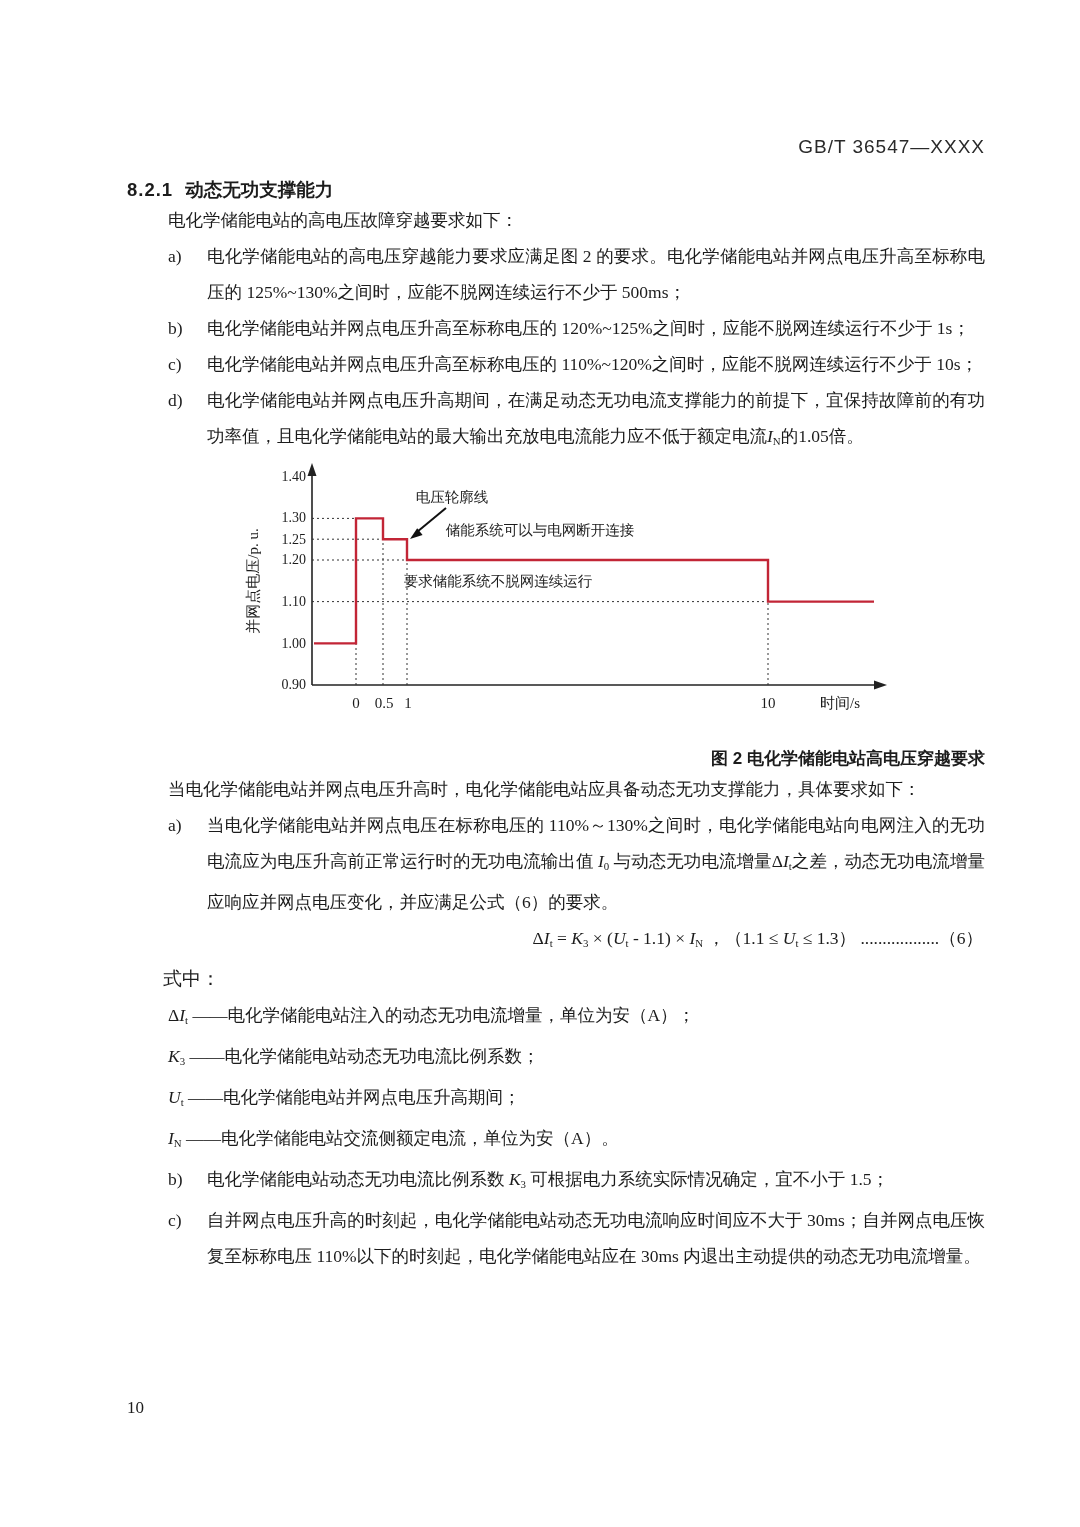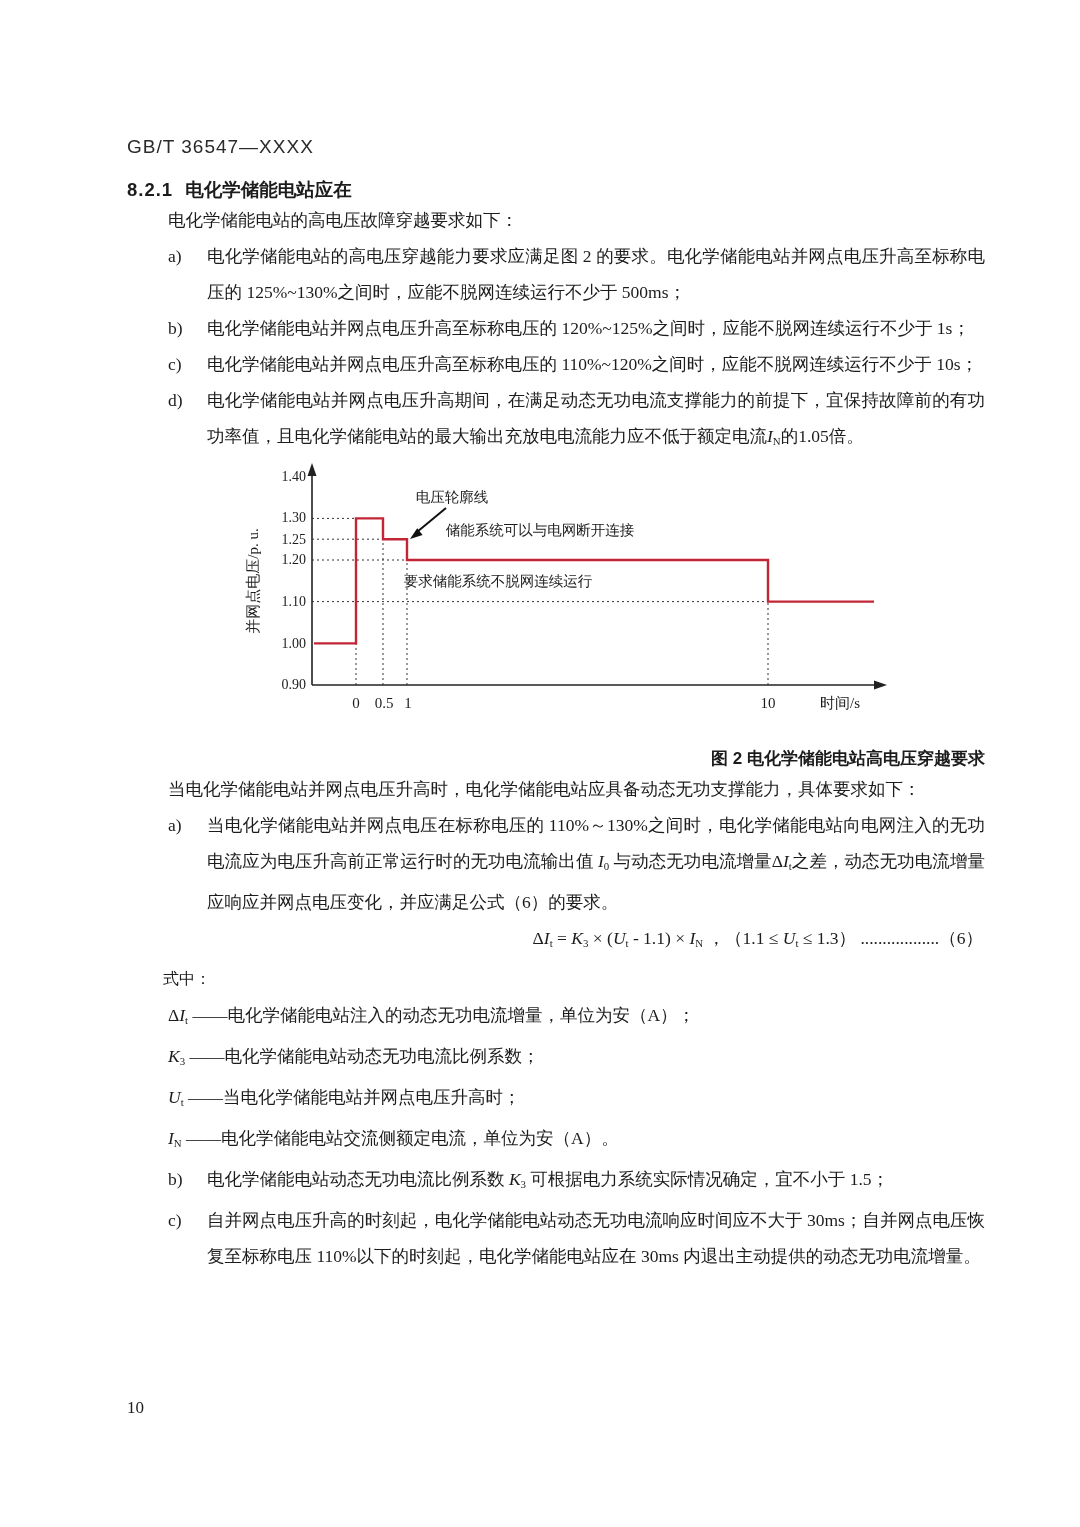--- a/index.html
+++ b/index.html
@@ -11,20 +11,21 @@
     color:#1c1c1c;
     overflow:hidden;
   }
   .content { position:absolute; left:127px; right:95px; top:0; }
 
   .doc-code {
     margin-top:136px;
     font-family:"Liberation Sans","DejaVu Sans",sans-serif;
     font-size:19px; line-height:22px; letter-spacing:1px;
     color:#2a2a2a;
+    text-align:right;
   }
   .sec-heading {
     margin:20px 0 0 0;
     font-family:"Liberation Sans","DejaVu Sans",sans-serif;
     font-weight:bold; font-size:18.5px; line-height:24px;
   }
   .sec-heading .sec-num { margin-right:12px; letter-spacing:1px; }
 
   .body { font-size:17.5px; line-height:36px; text-align:justify; margin:0; }
   .indent { text-indent:41px; }
@@ -32,21 +33,21 @@
 
   .list { padding-left:41px; }
   .li { display:flex; }
   .li-label { flex:0 0 39px; font-size:17.5px; line-height:36px; }
   .li-text { flex:1; font-size:17.5px; line-height:36px; text-align:justify; }
 
   .sg-var { font-style:italic; }
   .sg-sub { font-size:0.62em; vertical-align:-0.28em; font-style:normal; }
 
   .formula-line { font-size:17.5px; line-height:36px; text-align:right; padding-right:2px; }
-  .where-line { padding-left:36px; font-size:16px; line-height:36px; }
+  .where-line { padding-left:36px; font-size:19px; line-height:36px; }
   .defs { padding-left:41px; }
   .def-line { font-size:17.5px; line-height:36px; text-align:justify; }
 
   .chart-figure { margin:4px 0 0 103px; width:680px; }
   .chart-svg text { font-family:"Liberation Serif","DejaVu Serif",serif; fill:#1c1c1c; }
   .caption {
     margin-top:12px; width:858px; margin-left:-103px;
     text-align:right;
     font-family:"Liberation Sans","DejaVu Sans",sans-serif;
     font-weight:bold; font-size:17px; line-height:24px;
@@ -54,21 +55,21 @@
   .page-number { position:absolute; left:127px; top:1398px; font-size:17px; }
 </style>
 </head>
 <body>
 
 <div class="page">
   <div class="content">
 
     <div class="doc-code">GB/T 36547—XXXX</div>
 
-    <h2 class="sec-heading"><span class="sec-num">8.2.1</span><span>电化学储能电站应在</span></h2>
+    <h2 class="sec-heading"><span class="sec-num">8.2.1</span><span>动态无功支撑能力</span></h2>
 
     <p class="body indent mt">电化学储能电站的高电压故障穿越要求如下：</p>
 
     <div class="list">
       <div class="li">
         <span class="li-label">a)</span>
         <span class="li-text"><span class="sg-plain">电化学储能电站的高电压穿越能力要求应满足图 2 的要求。电化学储能电站并网点电压升高至标称电压的 125%~130%之间时，应能不脱网连续运行不少于 500ms；</span></span>
       </div>
       <div class="li">
         <span class="li-label">b)</span>
@@ -145,21 +146,21 @@
       </div>
     </div>
 
     <div class="formula-line"><span class="sg-plain">Δ</span><span class="sg-var">I</span><span class="sg-sub">t</span><span class="sg-plain"> = </span><span class="sg-var">K</span><span class="sg-sub">3</span><span class="sg-plain"> × (</span><span class="sg-var">U</span><span class="sg-sub">t</span><span class="sg-plain"> - 1.1) × </span><span class="sg-var">I</span><span class="sg-sub">N</span><span class="sg-plain"> ，（1.1 ≤ </span><span class="sg-var">U</span><span class="sg-sub">t</span><span class="sg-plain"> ≤ 1.3） ..................（6）</span></div>
 
     <p class="where-line" style="margin:0;">式中：</p>
 
     <div class="defs">
       <div class="def-line"><span class="sg-plain">Δ</span><span class="sg-var">I</span><span class="sg-sub">t</span><span class="sg-plain"> ——电化学储能电站注入的动态无功电流增量，单位为安（A）；</span></div>
       <div class="def-line"><span class="sg-var">K</span><span class="sg-sub">3</span><span class="sg-plain"> ——电化学储能电站动态无功电流比例系数；</span></div>
-      <div class="def-line"><span class="sg-var">U</span><span class="sg-sub">t</span><span class="sg-plain"> ——当电化学储能电站并网点电压升高时；</span></div>
+      <div class="def-line"><span class="sg-var">U</span><span class="sg-sub">t</span><span class="sg-plain"> ——电化学储能电站并网点电压升高期间；</span></div>
       <div class="def-line"><span class="sg-var">I</span><span class="sg-sub">N</span><span class="sg-plain"> ——电化学储能电站交流侧额定电流，单位为安（A）。</span></div>
     </div>
 
     <div class="list">
       <div class="li">
         <span class="li-label">b)</span>
         <span class="li-text"><span class="sg-plain">电化学储能电站动态无功电流比例系数 </span><span class="sg-var">K</span><span class="sg-sub">3</span><span class="sg-plain"> 可根据电力系统实际情况确定，宜不小于 1.5；</span></span>
       </div>
       <div class="li">
         <span class="li-label">c)</span>

